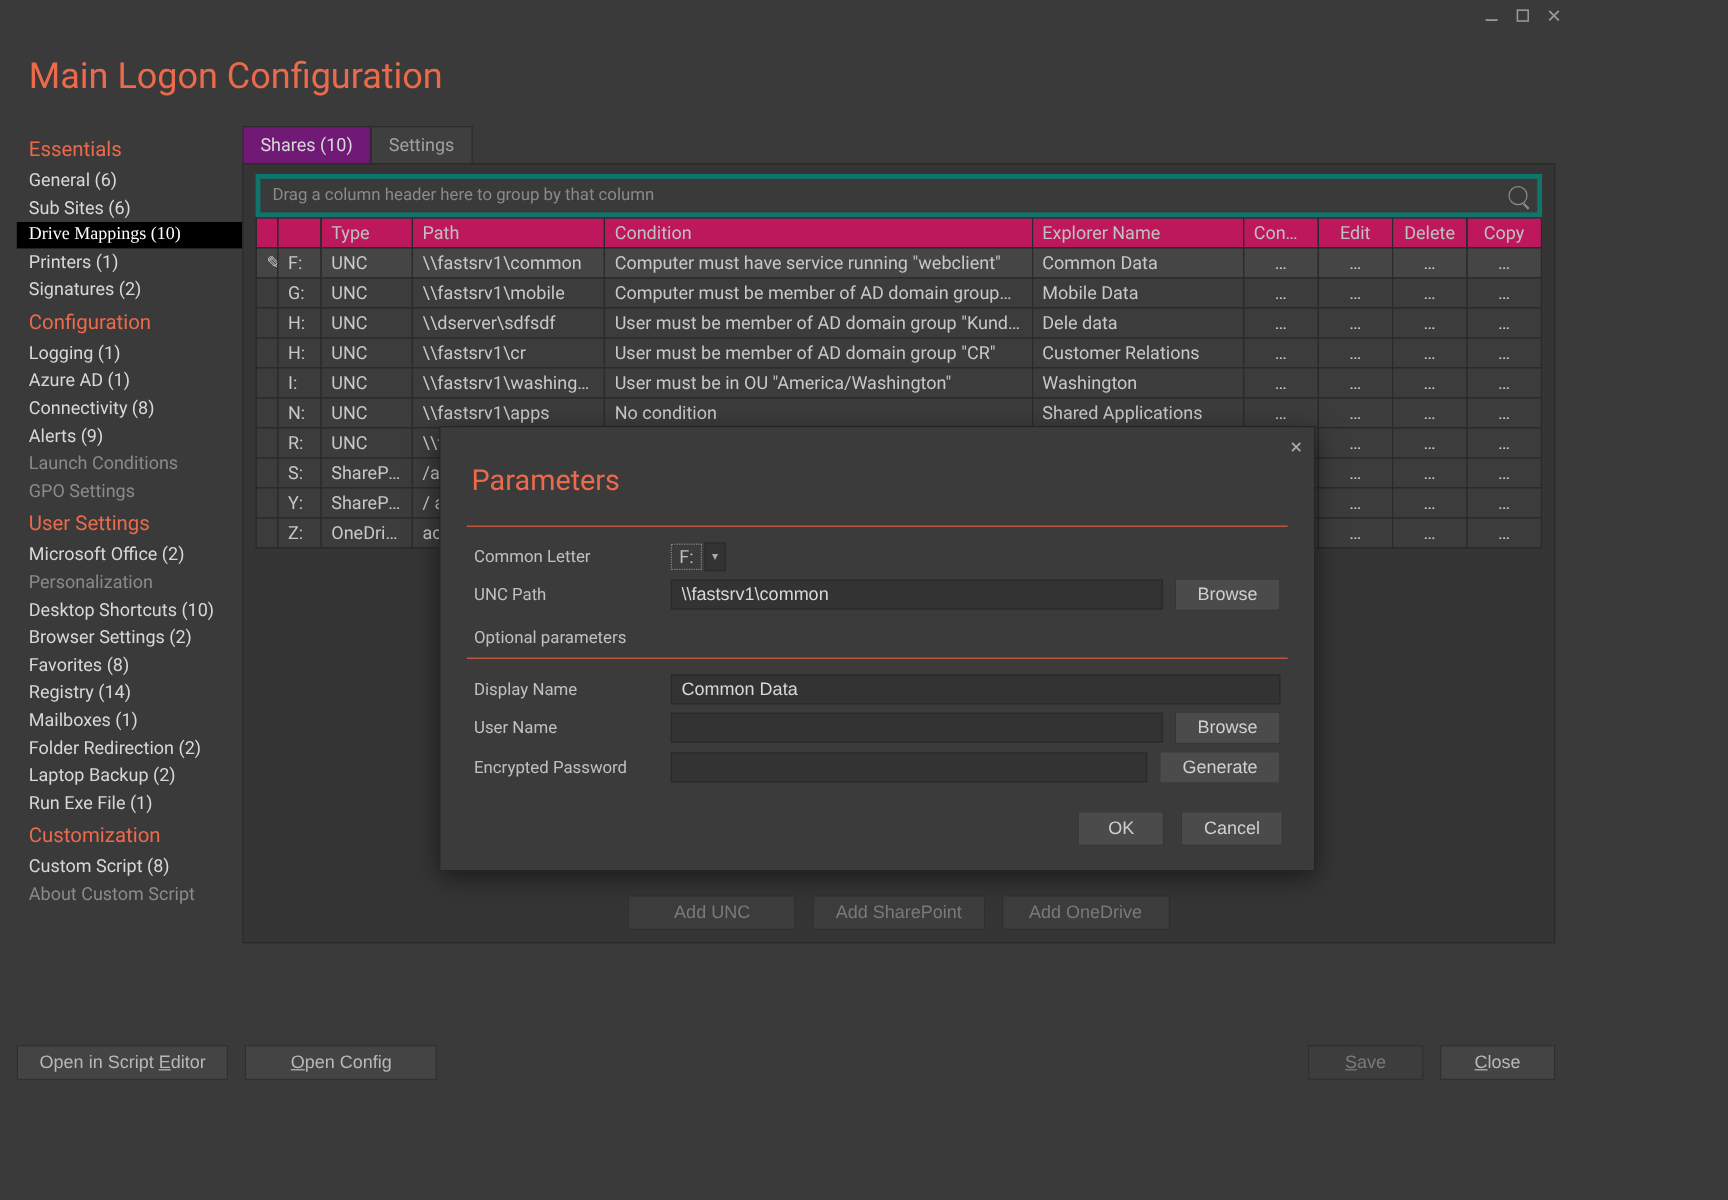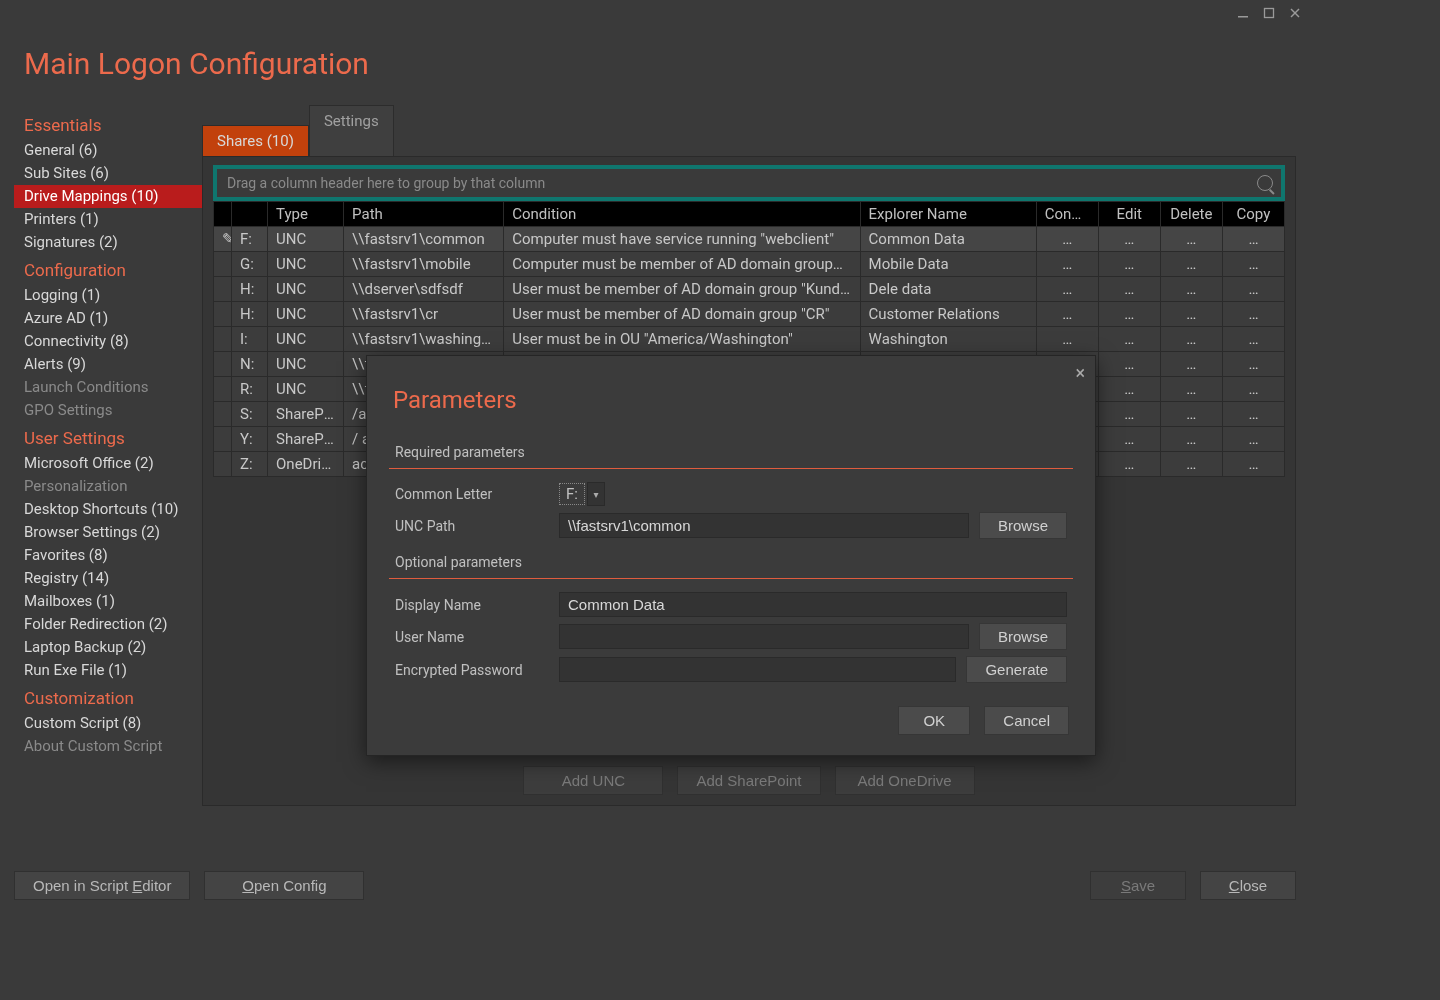--- a/index.html
+++ b/index.html
@@ -51,35 +51,35 @@
     padding: 6px 10px 4px 10px;
   }
   .side-section-title.first { padding-top: 0; }
   .side-item {
     color: #d8d8d8;
     padding: 2px 10px 3px 10px;
     font-size: 15px;
     cursor: pointer;
   }
   .side-item.dim { color: #8a8a8a; }
-  .side-item.selected { background: #b91c1c; color: #fff; }
+  .side-item.selected { background: #000000; color: #fff; font-family: Liberation Serif, serif; }
 
   
   .content { flex: 1; }
   .tabs { display: flex; }
   .tab {
     padding: 6px 14px;
     font-size: 15px;
     color: #a0a0a0;
     background: #3f3f3f;
     border: 1px solid #2c2c2c;
     border-bottom: none;
     cursor: pointer;
   }
-  .tab.active { background: #c2410c; color: #d8d8d8; margin-top: 20px; }
+  .tab.active { background: #701a75; color: #d8d8d8; }
 
   .panel {
     border: 1px solid #2a2a2a;
     background: #353535;
     height: 650px;
     padding: 8px 10px 10px 10px;
     position: relative;
   }
 
   .groupbar {
@@ -109,21 +109,21 @@
     padding: 3px 8px;
     text-align: left;
     font-weight: 400;
     font-size: 15px;
     color: #c8c8c8;
     overflow: hidden;
     text-overflow: ellipsis;
     white-space: nowrap;
     background: #3c3c3c;
   }
-  table.grid th { background: #000000; color: #c0c0c0; }
+  table.grid th { background: #be185d; color: #c0c0c0; }
   table.grid td.center, table.grid th.center { text-align: center; }
   table.grid tr.selected td { background: #454545; }
   table.grid .ellipsis-btn { text-align: center; cursor: pointer; }
   .handle-cell { color:#888; font-size:12px; text-align:center; padding:0; }
 
   col.c-handle { width: 18px; }
   col.c-letter { width: 36px; }
   col.c-type   { width: 76px; }
   col.c-path   { width: 160px; }
   col.c-cond   { width: 356px; }
@@ -445,21 +445,20 @@
     <button class="btn dim"><span class="underline-key">S</span>ave</button>
     <button class="btn"><span class="underline-key">C</span>lose</button>
   </div>
 </div>
 
 <div class="modal">
   <div class="close-x">×</div>
   <div class="m-title">Parameters</div>
 
   <div class="section">
-    <div class="sec-head">Required parameters</div>
     <div class="sec-rule"></div>
     <div class="row">
       <label>Common Letter</label>
       <span class="drive-letter">F:</span>
       <span class="dd-caret">▾</span>
     </div>
     <div class="row">
       <label>UNC Path</label>
       <input class="field grow" value="\\fastsrv1\common" style="">
       <button class="btn">Browse</button>

